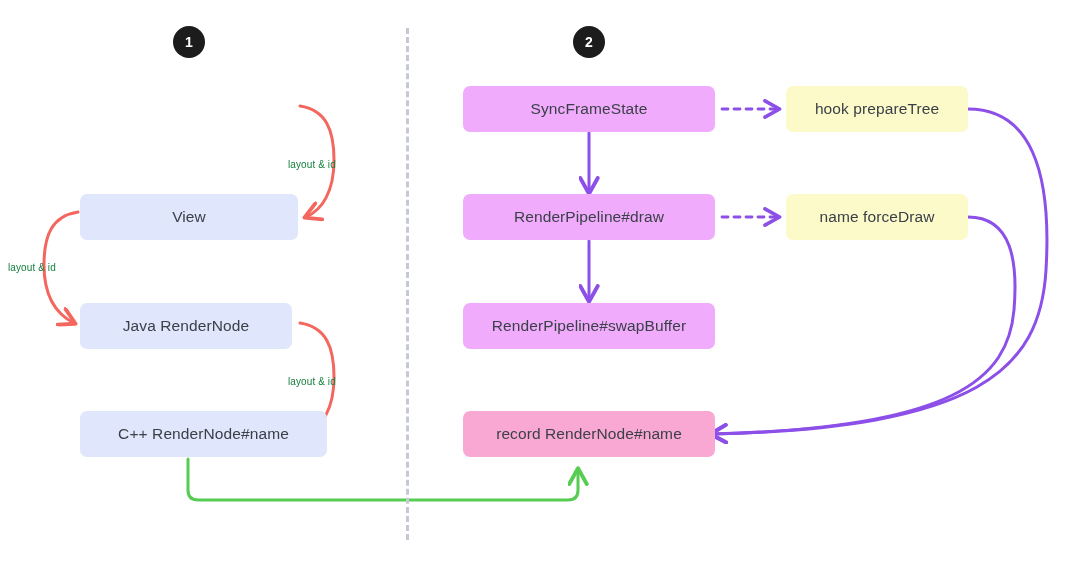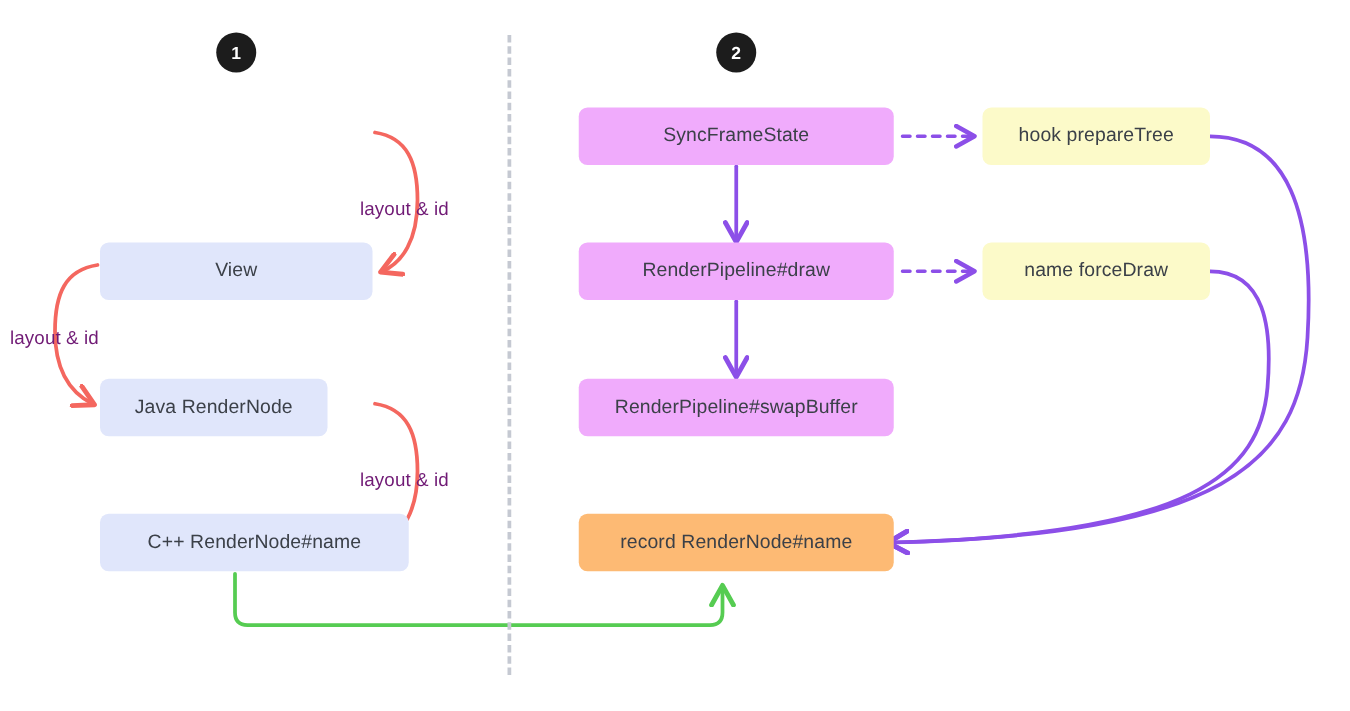--- a/index.html
+++ b/index.html
@@ -38,41 +38,41 @@
     line-height: 1.2;
     color: #3b4048;
     letter-spacing: 0.1px;
     text-align: center;
     padding: 0 8px;
     white-space: nowrap;
   }
   .n-blue   { background: #e0e6fb; }
   .n-orange { background: #f0abfc; }
   .n-yellow { background: #fcfac9; }
-  .n-pink   { background: #fdba74; }
+  .n-pink   { background: #f9a8d4; }
 
   
   .badge {
     position: absolute;
     width: 32px;
     height: 32px;
     border-radius: 50%;
     background: #1c1c1c;
     color: #ffffff;
     display: flex;
     align-items: center;
     justify-content: center;
     font-size: 14px;
     font-weight: 700;
   }
   
   .edge-label {
     position: absolute;
-    font-size: 15px;
-    color: #701a75;
+    font-size: 10px;
+    color: #15803d;
     white-space: nowrap;
     letter-spacing: 0.1px;
   }
   
   .divider {
     position: absolute;
     left: 406px;
     top: 28px;
     width: 0;
     height: 512px;
@@ -125,21 +125,21 @@
   </div>
   <div class="badge" style="left:573px; top:26px;">
     <span>2</span>
   </div>
 
 
   <div class="node n-blue" style="left:80px; top:194px; width:218px; height:46px;text-align:right;">
     <span>View</span>
   </div>
 
-  <div class="node n-blue" style="left:80px; top:303px; width:182px; height:46px;">
+  <div class="node n-blue" style="left:80px; top:303px; width:212px; height:46px;">
     <span>Java RenderNode</span>
   </div>
 
   <div class="node n-blue" style="left:80px; top:411px; width:247px; height:46px;">
     <span>C++ RenderNode#name</span>
   </div>
 
   <div class="node n-orange" style="left:463px; top:86px; width:252px; height:46px;">
     <span>SyncFrameState</span>
   </div>

